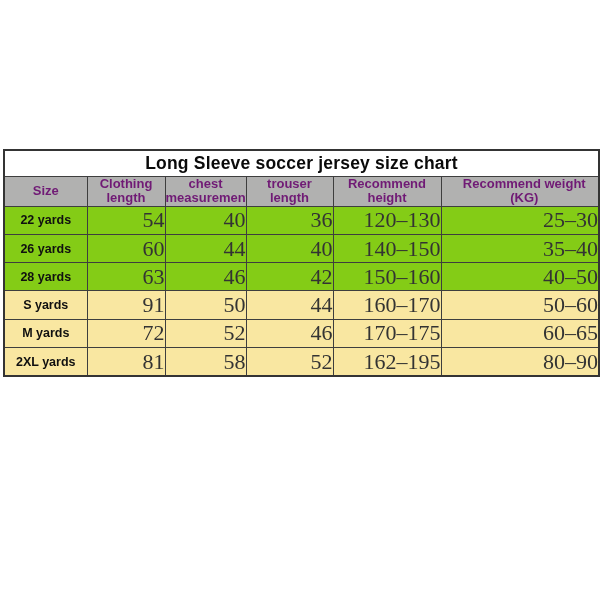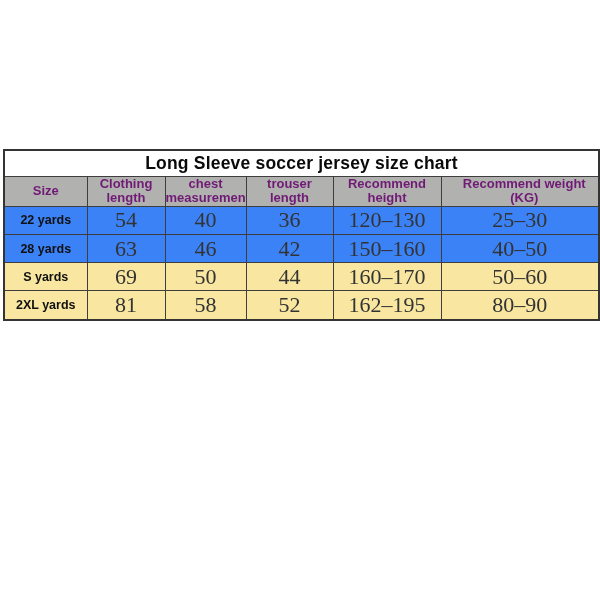--- a/index.html
+++ b/index.html
@@ -28,23 +28,23 @@
   }
   th.h-small{font-size:10.5px;font-weight:600;white-space:nowrap;}
   th.h-mid{font-size:12.5px;white-space:nowrap;}
   th.h-wide{font-size:13px;white-space:nowrap;padding-left:9px;}
   tr.data-row td{height:27.3px;}
   td.size-cell{
     font-size:12.5px;font-weight:700;color:#101010;white-space:nowrap;
   }
   td.value-cell{
     font-family:"Liberation Serif","DejaVu Serif",serif;
-    font-size:22px;color:#333333;line-height:1;
+    font-size:22px;color:#333333;line-height:1;text-align:right;
   }
-  tr.blue td{background:#3b82f6;}
+  tr.blue td{background:#84cc16;}
   tr.yellow td{background:#f9e7a1;}
 </style>
 </head>
 <body>
 
 <div class="canvas">
   <table class="size-chart">
     <colgroup>
       <col style="width:83px">
         <col style="width:78px">
@@ -70,34 +70,50 @@
 
       <tr class="data-row blue">
         <td class="size-cell">22 yards</td>
         <td class="value-cell">54</td>
         <td class="value-cell">40</td>
         <td class="value-cell">36</td>
         <td class="value-cell">120–130</td>
         <td class="value-cell">25–30</td>
       </tr>
       <tr class="data-row blue">
+        <td class="size-cell">26 yards</td>
+        <td class="value-cell">60</td>
+        <td class="value-cell">44</td>
+        <td class="value-cell">40</td>
+        <td class="value-cell">140–150</td>
+        <td class="value-cell">35–40</td>
+      </tr>
+      <tr class="data-row blue">
         <td class="size-cell">28 yards</td>
         <td class="value-cell">63</td>
         <td class="value-cell">46</td>
         <td class="value-cell">42</td>
         <td class="value-cell">150–160</td>
         <td class="value-cell">40–50</td>
       </tr>
       <tr class="data-row yellow">
         <td class="size-cell">S yards</td>
-        <td class="value-cell">69</td>
+        <td class="value-cell">91</td>
         <td class="value-cell">50</td>
         <td class="value-cell">44</td>
         <td class="value-cell">160–170</td>
         <td class="value-cell">50–60</td>
+      </tr>
+      <tr class="data-row yellow">
+        <td class="size-cell">M yards</td>
+        <td class="value-cell">72</td>
+        <td class="value-cell">52</td>
+        <td class="value-cell">46</td>
+        <td class="value-cell">170–175</td>
+        <td class="value-cell">60–65</td>
       </tr>
       <tr class="data-row yellow">
         <td class="size-cell">2XL yards</td>
         <td class="value-cell">81</td>
         <td class="value-cell">58</td>
         <td class="value-cell">52</td>
         <td class="value-cell">162–195</td>
         <td class="value-cell">80–90</td>
       </tr>
     </tbody>

